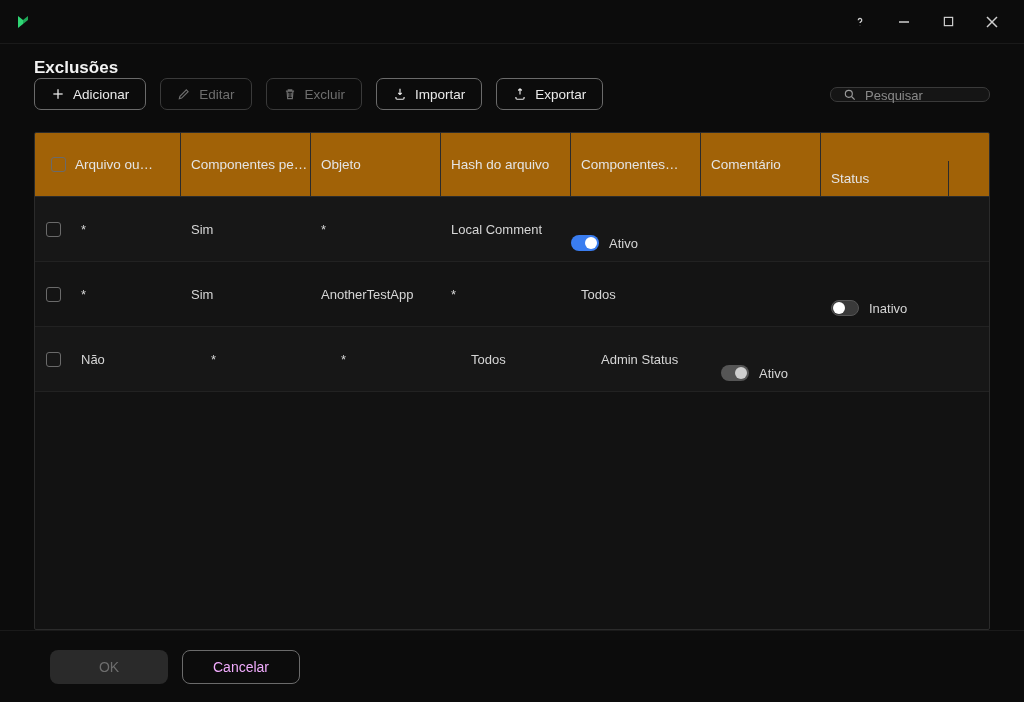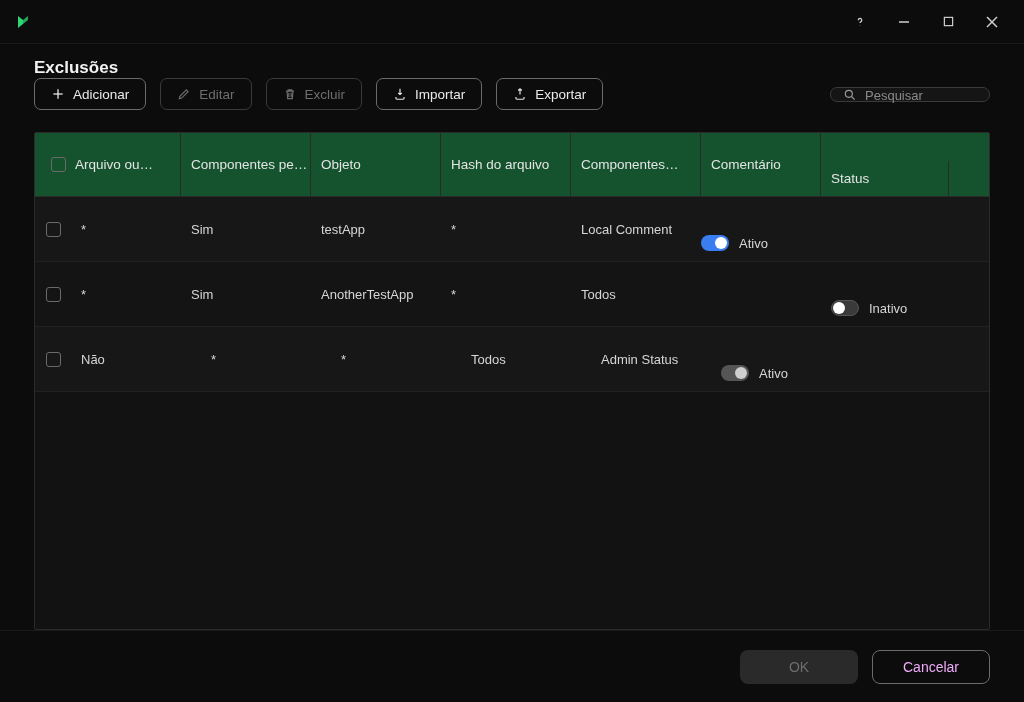--- a/index.html
+++ b/index.html
@@ -46,21 +46,21 @@
   }
   .search-wrap svg { stroke: #9a9a9a; flex-shrink: 0; }
   .search-input {
     flex: 1; background: transparent; border: none; outline: none;
     color: #dcdcdc; font-size: 13px;
   }
   .search-input::placeholder { color: #8a8a8a; }
 
   
   .table-wrap { flex: 1; border: 1px solid #2b2b2b; border-radius: 2px; overflow: hidden; background: #121212; display: flex; flex-direction: column; }
-  .thead { display: flex; background: #14532d; border-bottom: 1px solid #2b2b2b; }
+  .thead { display: flex; background: #a16207; border-bottom: 1px solid #2b2b2b; }
   .th, .td { padding: 10px 10px; overflow: hidden; white-space: nowrap; text-overflow: ellipsis; }
   .th { color: #e4e4e4; font-weight: 400; font-size: 13.5px; border-right: 1px solid #2b2b2b; display: flex; align-items: center; gap: 8px; }
   .th:last-child, .td:last-child { border-right: none; }
   .trow { display: flex; border-bottom: 1px solid #222; background: #141414; }
   .trow:nth-child(odd) { background: #171717; }
   .td { color: #d6d6d6; font-size: 13px; display: flex; align-items: center; gap: 8px; }
 
   .col-check   { width: 36px; flex: 0 0 36px; justify-content: center; }
   .col-file    { width: 110px; flex: 0 0 110px; }
   .col-added   { width: 130px; flex: 0 0 130px; }
@@ -88,22 +88,22 @@
   }
   .toggle.on  { background: #3a7df0; }
   .toggle.on  .knob { right: 2px; }
   .toggle.off { background: #3a3a3a; border: 1px solid #555; }
   .toggle.off .knob { left: 1px; top: 1px; }
   .toggle.on.locked { background: #555; }
   .toggle.on.locked .knob { background: #cfcfcf; }
 
   
   .footer {
-    height: 72px; display: flex; align-items: center; justify-content: flex-end;
-    gap: 14px; padding: 0 34px; border-top: 1px solid #1a1a1a;
+    height: 72px; display: flex; align-items: center; 
+    gap: 14px; padding: 0 50px; border-top: 1px solid #1a1a1a;
   }
   .fbtn {
     min-width: 118px; height: 34px; border-radius: 8px; font-size: 14px;
     display: inline-flex; align-items: center; justify-content: center; cursor: pointer;
   }
   .fbtn.primary-dis { background: #2a2a2a; color: #6d6d6d; border: none; cursor: default; }
   .fbtn.secondary   { background: transparent; color: #f0abfc; border: 1px solid #6b6b6b; }
 
   .tbody { flex: 1; overflow: auto; }
 </style>
@@ -203,21 +203,20 @@
       <div class="th col-status">Status</div>
       <div class="th col-tail"></div>
     </div>
     <div class="tbody" id="tbody">
         <div class="trow">
           <div class="td col-check">
             <span class="chk"></span>
           </div>
           <div class="td col-file">*</div>
           <div class="td col-added">Sim</div>
-          <div class="td col-object">testApp</div>
           <div class="td col-hash">*</div>
           <div class="td col-comment">Local Comment</div>
           <div class="td col-status">
             <span class="toggle on">
               <span class="knob"></span>
             </span>
             <span>Ativo</span>
           </div>
           <div class="td col-tail"></div>
         </div>

